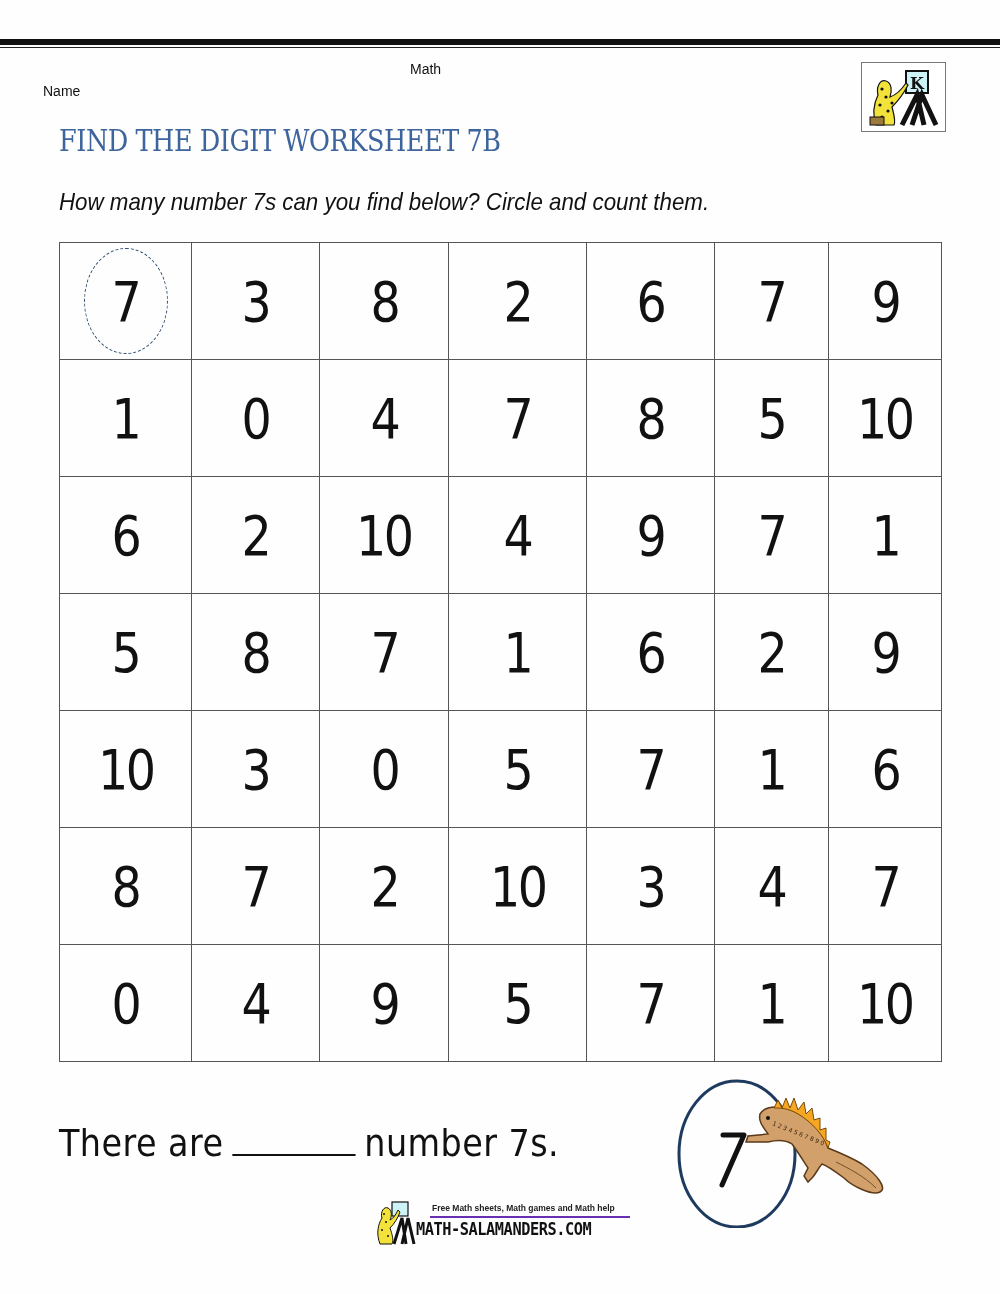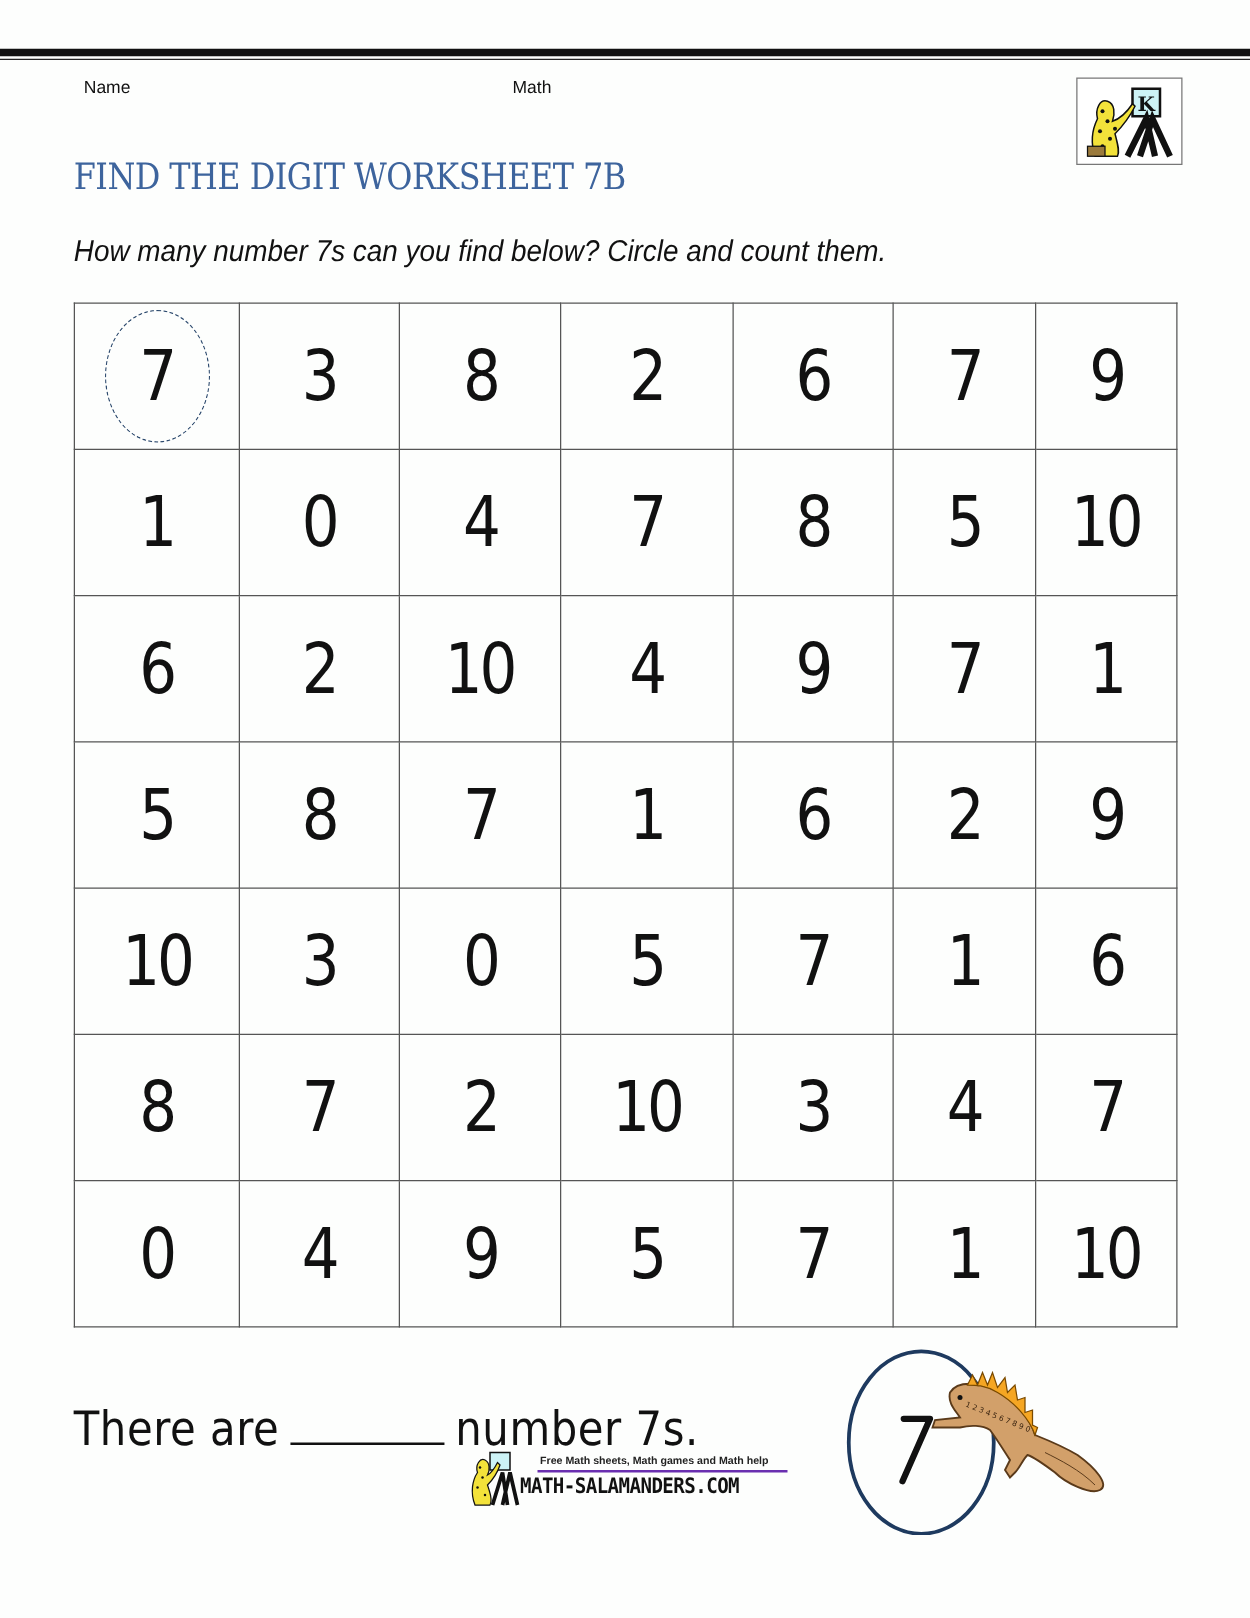--- a/index.html
+++ b/index.html
@@ -4,21 +4,21 @@
   <style>
     html, body { margin: 0; padding: 0; background: #fdfefd; }
     body { width: 1000px; height: 1294px; position: relative; overflow: hidden;
            font-family: "Liberation Sans", sans-serif; color: #111; }
 
     .top-rule-thick { position: absolute; left: 0; top: 39px; width: 1000px; height: 6px; background: #111; }
     .top-rule-thin  { position: absolute; left: 0; top: 47px; width: 1000px; height: 1px; background: #222; }
 
     .field-label { position: absolute; top: 61px; font-size: 14px; color: #111;
                    font-family: "Liberation Sans", sans-serif; }
-    .name-label { left: 67px; }
+    .name-label { left: 43px; margin-top: 22px; }
     .date-label { left: 410px; }
 
     .logo-box { position: absolute; left: 861px; top: 62px; width: 83px; height: 68px;
                 border: 1px solid #777; background: #fff; }
 
     .title { position: absolute; left: 59px; top: 124px; margin: 0;
              font-family: "DejaVu Serif", serif; font-weight: normal;
              font-size: 29px; letter-spacing: -0.5px; color: #3d649d;
              transform: scaleX(0.88); transform-origin: left top; white-space: nowrap; }
 
@@ -41,21 +41,21 @@
 
     .answer-line { position: absolute; left: 59px; top: 1118px; font-size: 38px;
                    font-family: "DejaVu Sans", sans-serif; font-weight: normal;
                    color: #111; white-space: nowrap; transform: scaleX(0.88);
                    transform-origin: left top; letter-spacing: 0.5px; }
     .answer-blank { display: inline-block; width: 140px; border-bottom: 2.5px solid #111;
                     height: 36px; vertical-align: baseline; margin: 0 10px; }
 
     .mascot { position: absolute; left: 676px; top: 1078px; width: 210px; height: 150px; }
 
-    .footer-logo { position: absolute; left: 372px; top: 1160px; width: 262px; height: 46px; }
+    .footer-logo { position: absolute; left: 372px; top: 1200px; width: 262px; height: 46px; }
     .footer-tagline { position: absolute; left: 60px; top: 3px; font-size: 8.5px; font-weight: bold;
                       color: #222; white-space: nowrap; font-family: "Liberation Sans", sans-serif; }
     .footer-bar { position: absolute; left: 58px; top: 16px; width: 200px; height: 2px; background: #6a2fb0; }
     .footer-site { position: absolute; left: 44px; top: 19px; font-size: 17px; font-weight: bold;
                    letter-spacing: -0.5px; color: #111; white-space: nowrap;
                    font-family: "DejaVu Sans Mono", monospace; transform: scaleX(0.9); transform-origin: left top; }
   </style>
 </head>
 <body>
 

